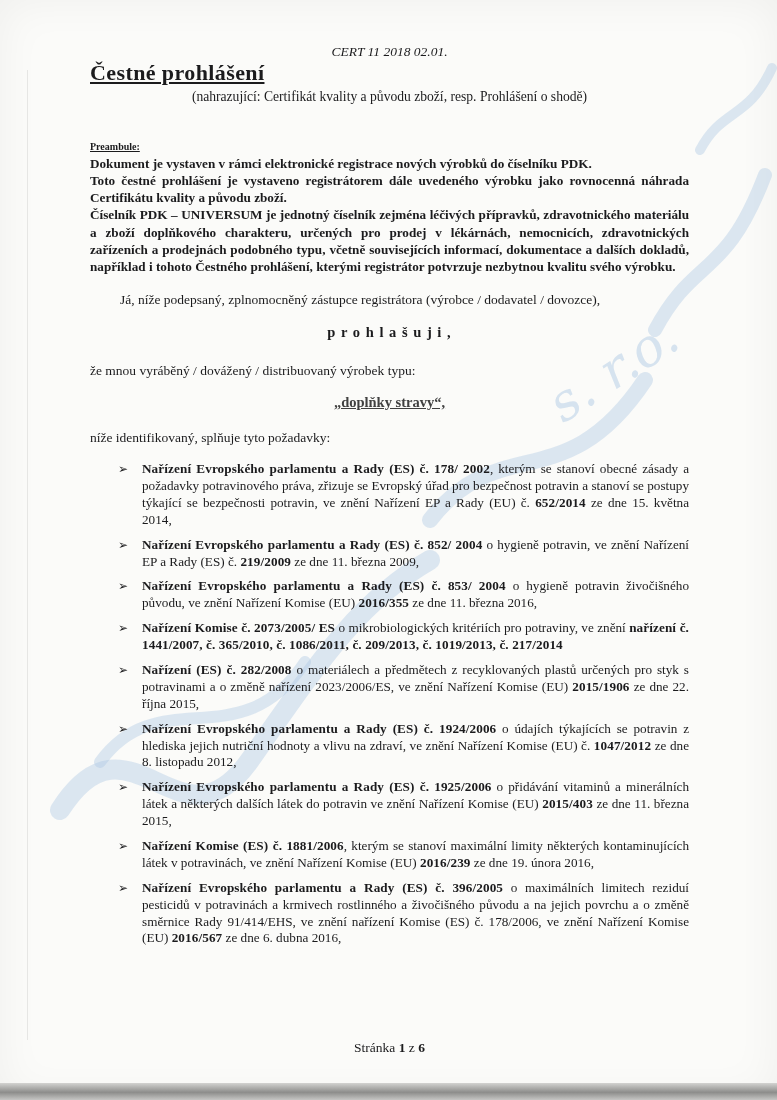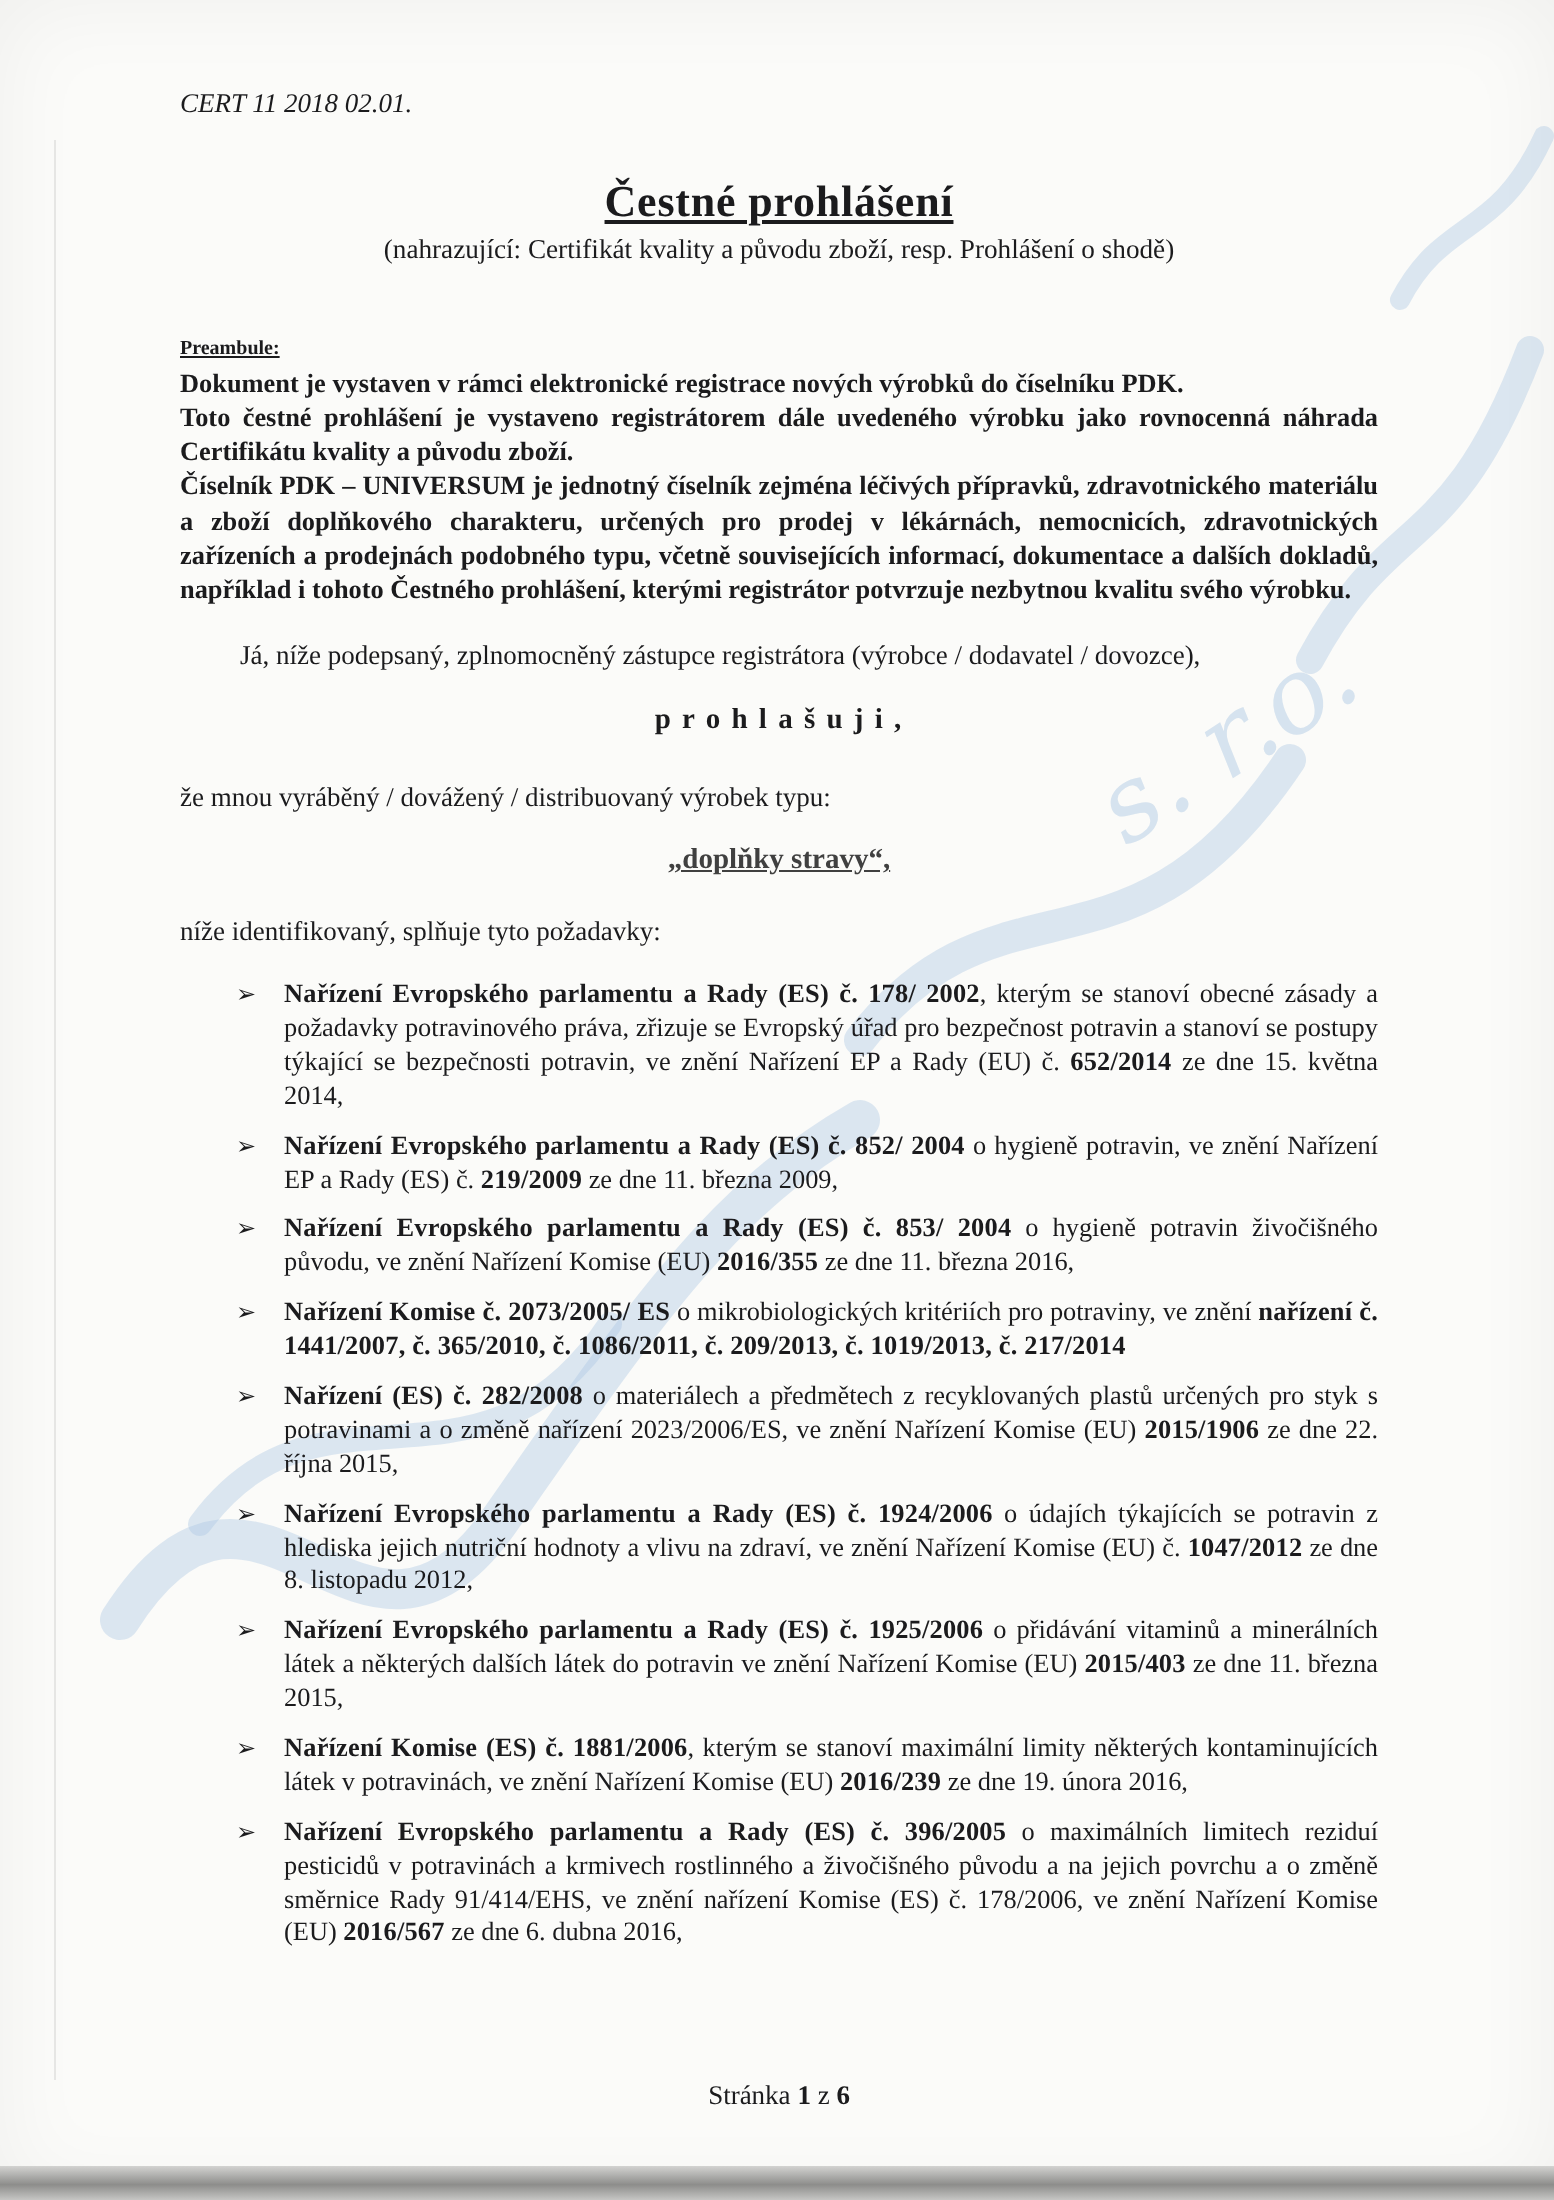--- a/index.html
+++ b/index.html
@@ -14,23 +14,23 @@
     color: #1b1b1d;
     box-shadow: inset 0 0 45px rgba(0,0,0,.05);
     box-sizing: border-box;
   }
   .page::before{
     content:"";
     position:absolute; left:27px; top:70px; bottom:60px; width:1px;
     background:rgba(0,0,0,.08);
   }
   .content { position: relative; padding: 44px 88px 0 90px; z-index: 2; }
-  .header-ref { text-align: left; font-style: italic; font-size: 13.5px; margin-bottom: 28px; }
+  .header-ref { text-align: center; font-style: italic; font-size: 13.5px; }
   .title {
-    text-align: center; font-size: 22px; font-weight: bold;
+    font-size: 22px; font-weight: bold;
     margin: 0 0 3px 0; text-decoration: underline; letter-spacing: .4px;
   }
   .subtitle { text-align: center; font-weight: normal; font-size: 13.6px; margin-bottom: 36px; }
   .pre-head { font-weight: bold; font-size: 10px; text-decoration: underline; margin-bottom: 3px; }
   .preamble p { margin: 0; font-weight: bold; font-size: 13.2px; line-height: 1.3; text-align: justify; }
   .declarant { margin: 17px 0 0 0; padding-left: 30px; font-size: 13.5px; }
   .declare-word { text-align: center; font-weight: bold; font-size: 14.5px; margin: 16px 0 22px; letter-spacing: 1px; }
   .product-line { font-size: 13.5px; margin: 2px 0 15px; }
   .product-type {
     text-align: center; font-weight: bold; font-size: 14.5px;

